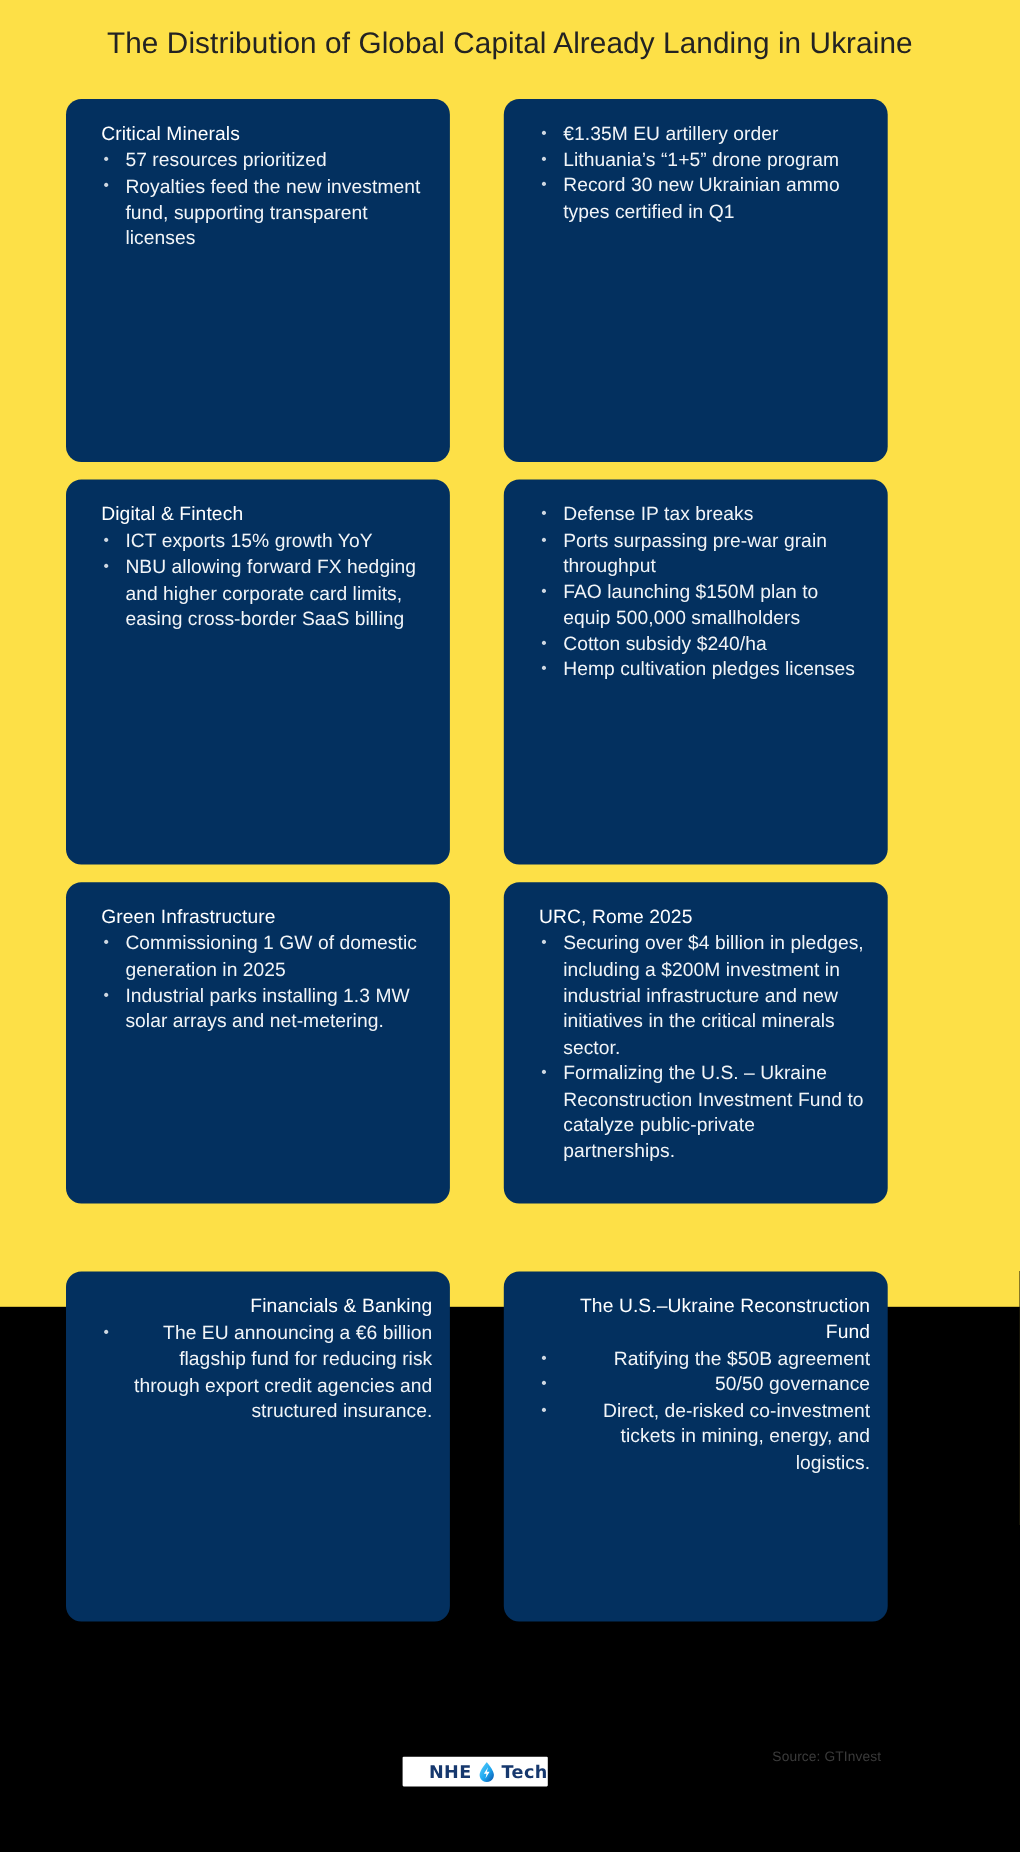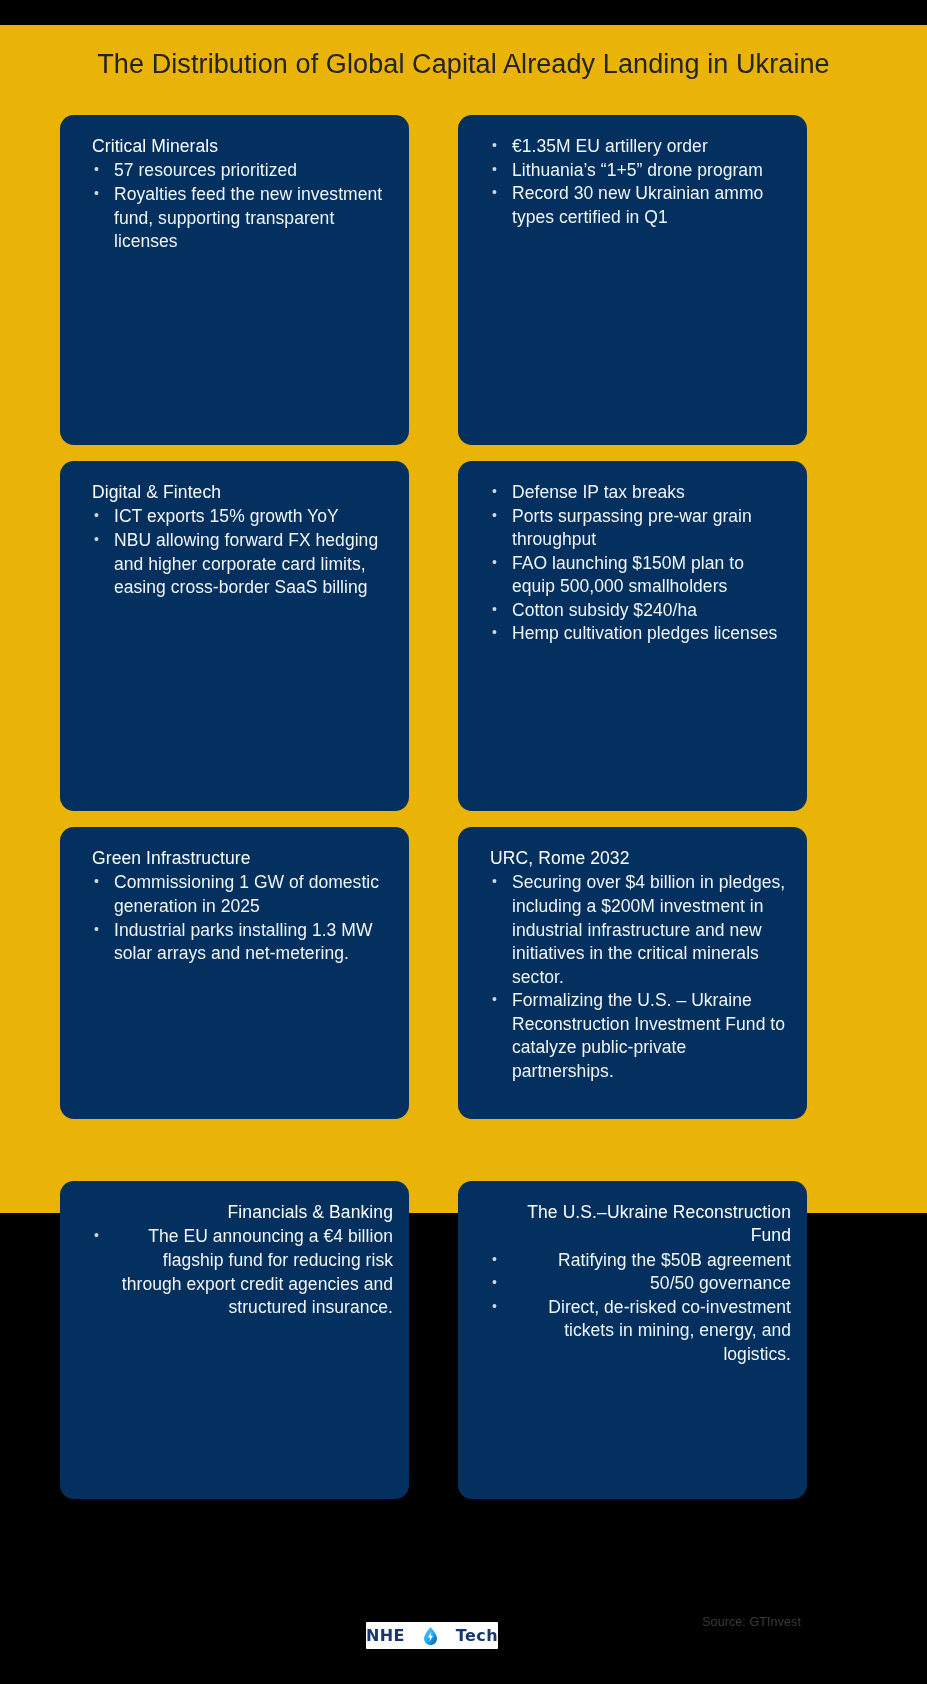--- a/index.html
+++ b/index.html
@@ -13,22 +13,21 @@
 
   body {
     font-family: "Liberation Sans", sans-serif;
     position: relative;
   }
 
   .page {
     position: relative;
     width: 927px;
     height: 1188px;
-    background: #eab308;
-    margin-top: 25px;
+    background: #fde047;
   }
 
   
   .title {
     position: absolute;
     left: 80px;
     top: 22px;
     width: 767px;
     text-align: center;
     color: #232323;
@@ -118,21 +117,21 @@
 
   .logo {
     position: absolute;
     left: 366px;
     top: 7px;
     width: 132px;
     height: 27px;
     background: #ffffff;
     display: flex;
     align-items: center;
-    justify-content: space-between;
+    justify-content: flex-end;
     gap: 5px;
     border-radius: 1px;
   }
 
   .logo-text {
     font-family: "DejaVu Sans", sans-serif;
     font-size: 16px;
     font-weight: 700;
     color: #16386e;
     letter-spacing: 0.4px;
@@ -208,35 +207,35 @@
     <div class="row row-3">
       <div class="card tall-c">
         <div class="card-title">Green Infrastructure</div>
         <ul class="bullets">
           <li><span class="bul">•</span><span>Commissioning 1 GW of domestic generation in 2025</span></li>
           <li><span class="bul">•</span><span>Industrial parks installing 1.3 MW solar arrays and net-metering.</span></li>
         </ul>
       </div>
 
       <div class="card tall-c">
-        <div class="card-title">URC, Rome 2032</div>
+        <div class="card-title">URC, Rome 2025</div>
         <ul class="bullets">
           <li><span class="bul">•</span><span>Securing over $4 billion in pledges, including a $200M investment in industrial infrastructure and new initiatives in the critical minerals sector.</span></li>
           <li><span class="bul">•</span><span>Formalizing the U.S. – Ukraine Reconstruction Investment Fund to catalyze public-private partnerships.</span></li>
         </ul>
       </div>
     </div>
 
     <div class="gap-1"></div>
 
     <div class="row row-4">
       <div class="card tall-d">
         <div class="card-title">Financials &amp; Banking</div>
         <ul class="bullets">
-          <li><span class="bul">•</span><span>The EU announcing a €4 billion flagship fund for reducing risk through export credit agencies and structured insurance.</span></li>
+          <li><span class="bul">•</span><span>The EU announcing a €6 billion flagship fund for reducing risk through export credit agencies and structured insurance.</span></li>
         </ul>
       </div>
 
       <div class="card tall-d">
         <div class="card-title">The U.S.–Ukraine Reconstruction Fund</div>
         <ul class="bullets">
           <li><span class="bul">•</span><span>Ratifying the $50B agreement</span></li>
           <li><span class="bul">•</span><span>50/50 governance</span></li>
           <li><span class="bul">•</span><span>Direct, de-risked co-investment tickets in mining, energy, and logistics.</span></li>
         </ul>

